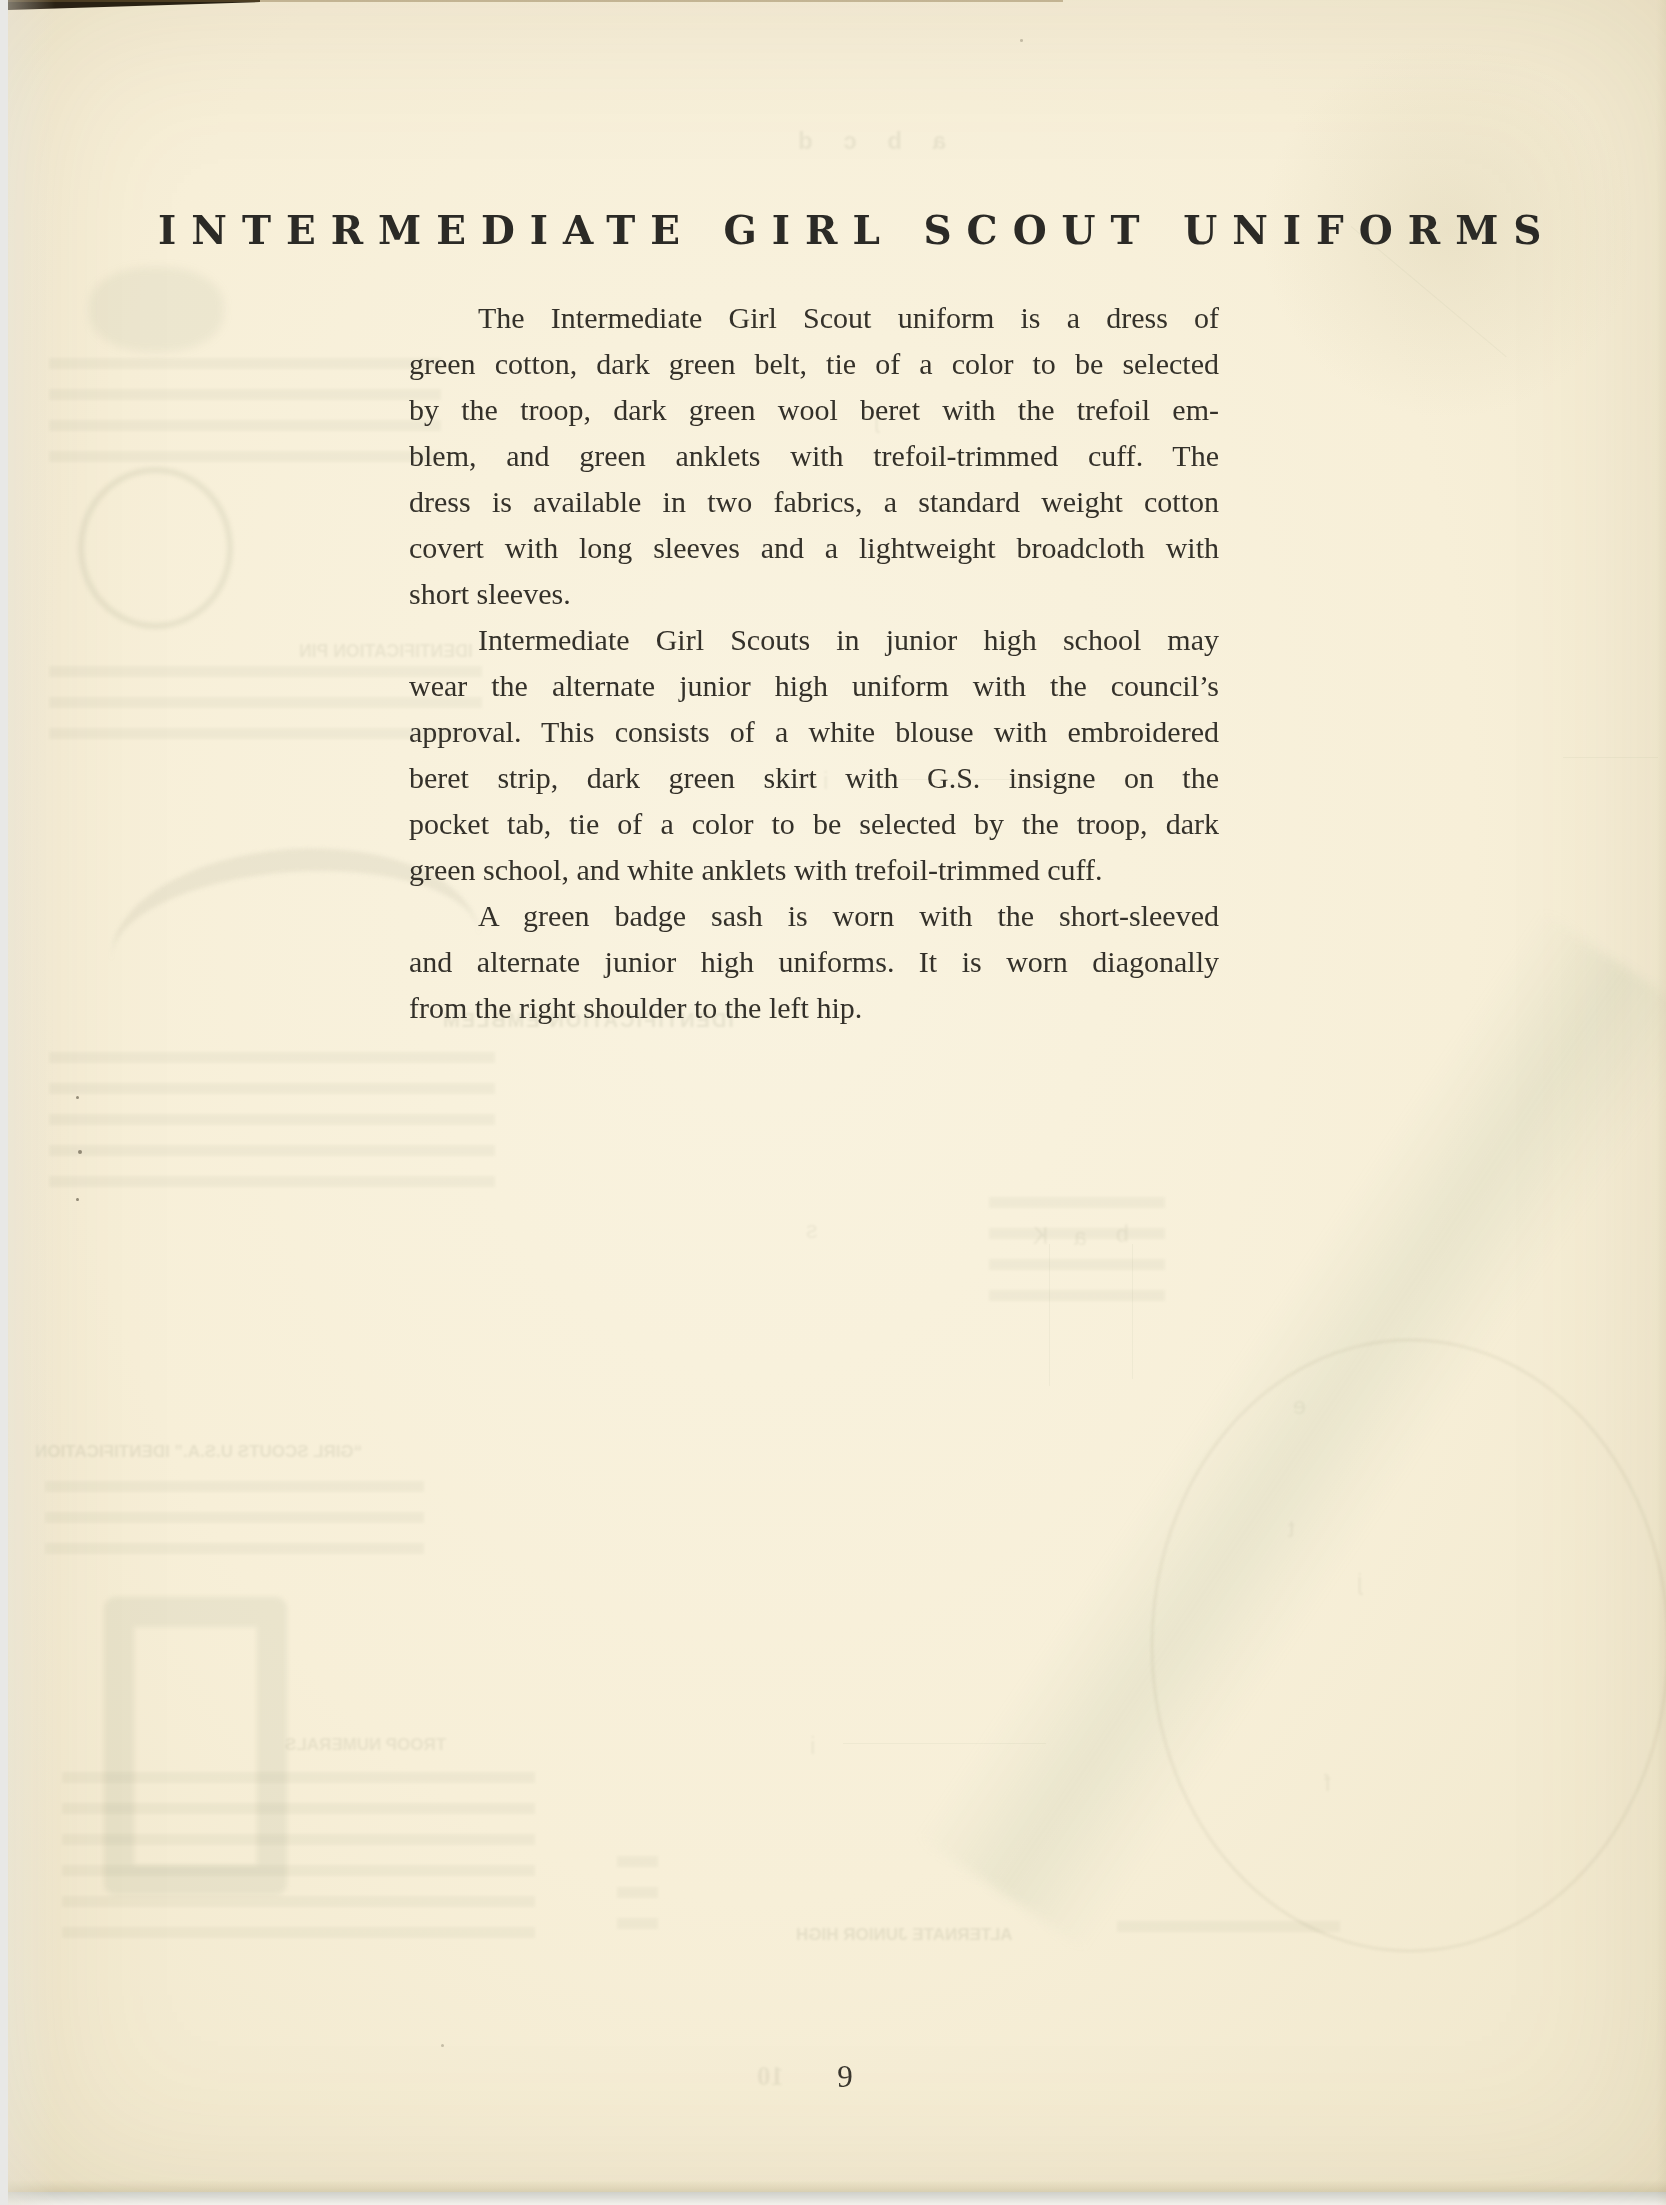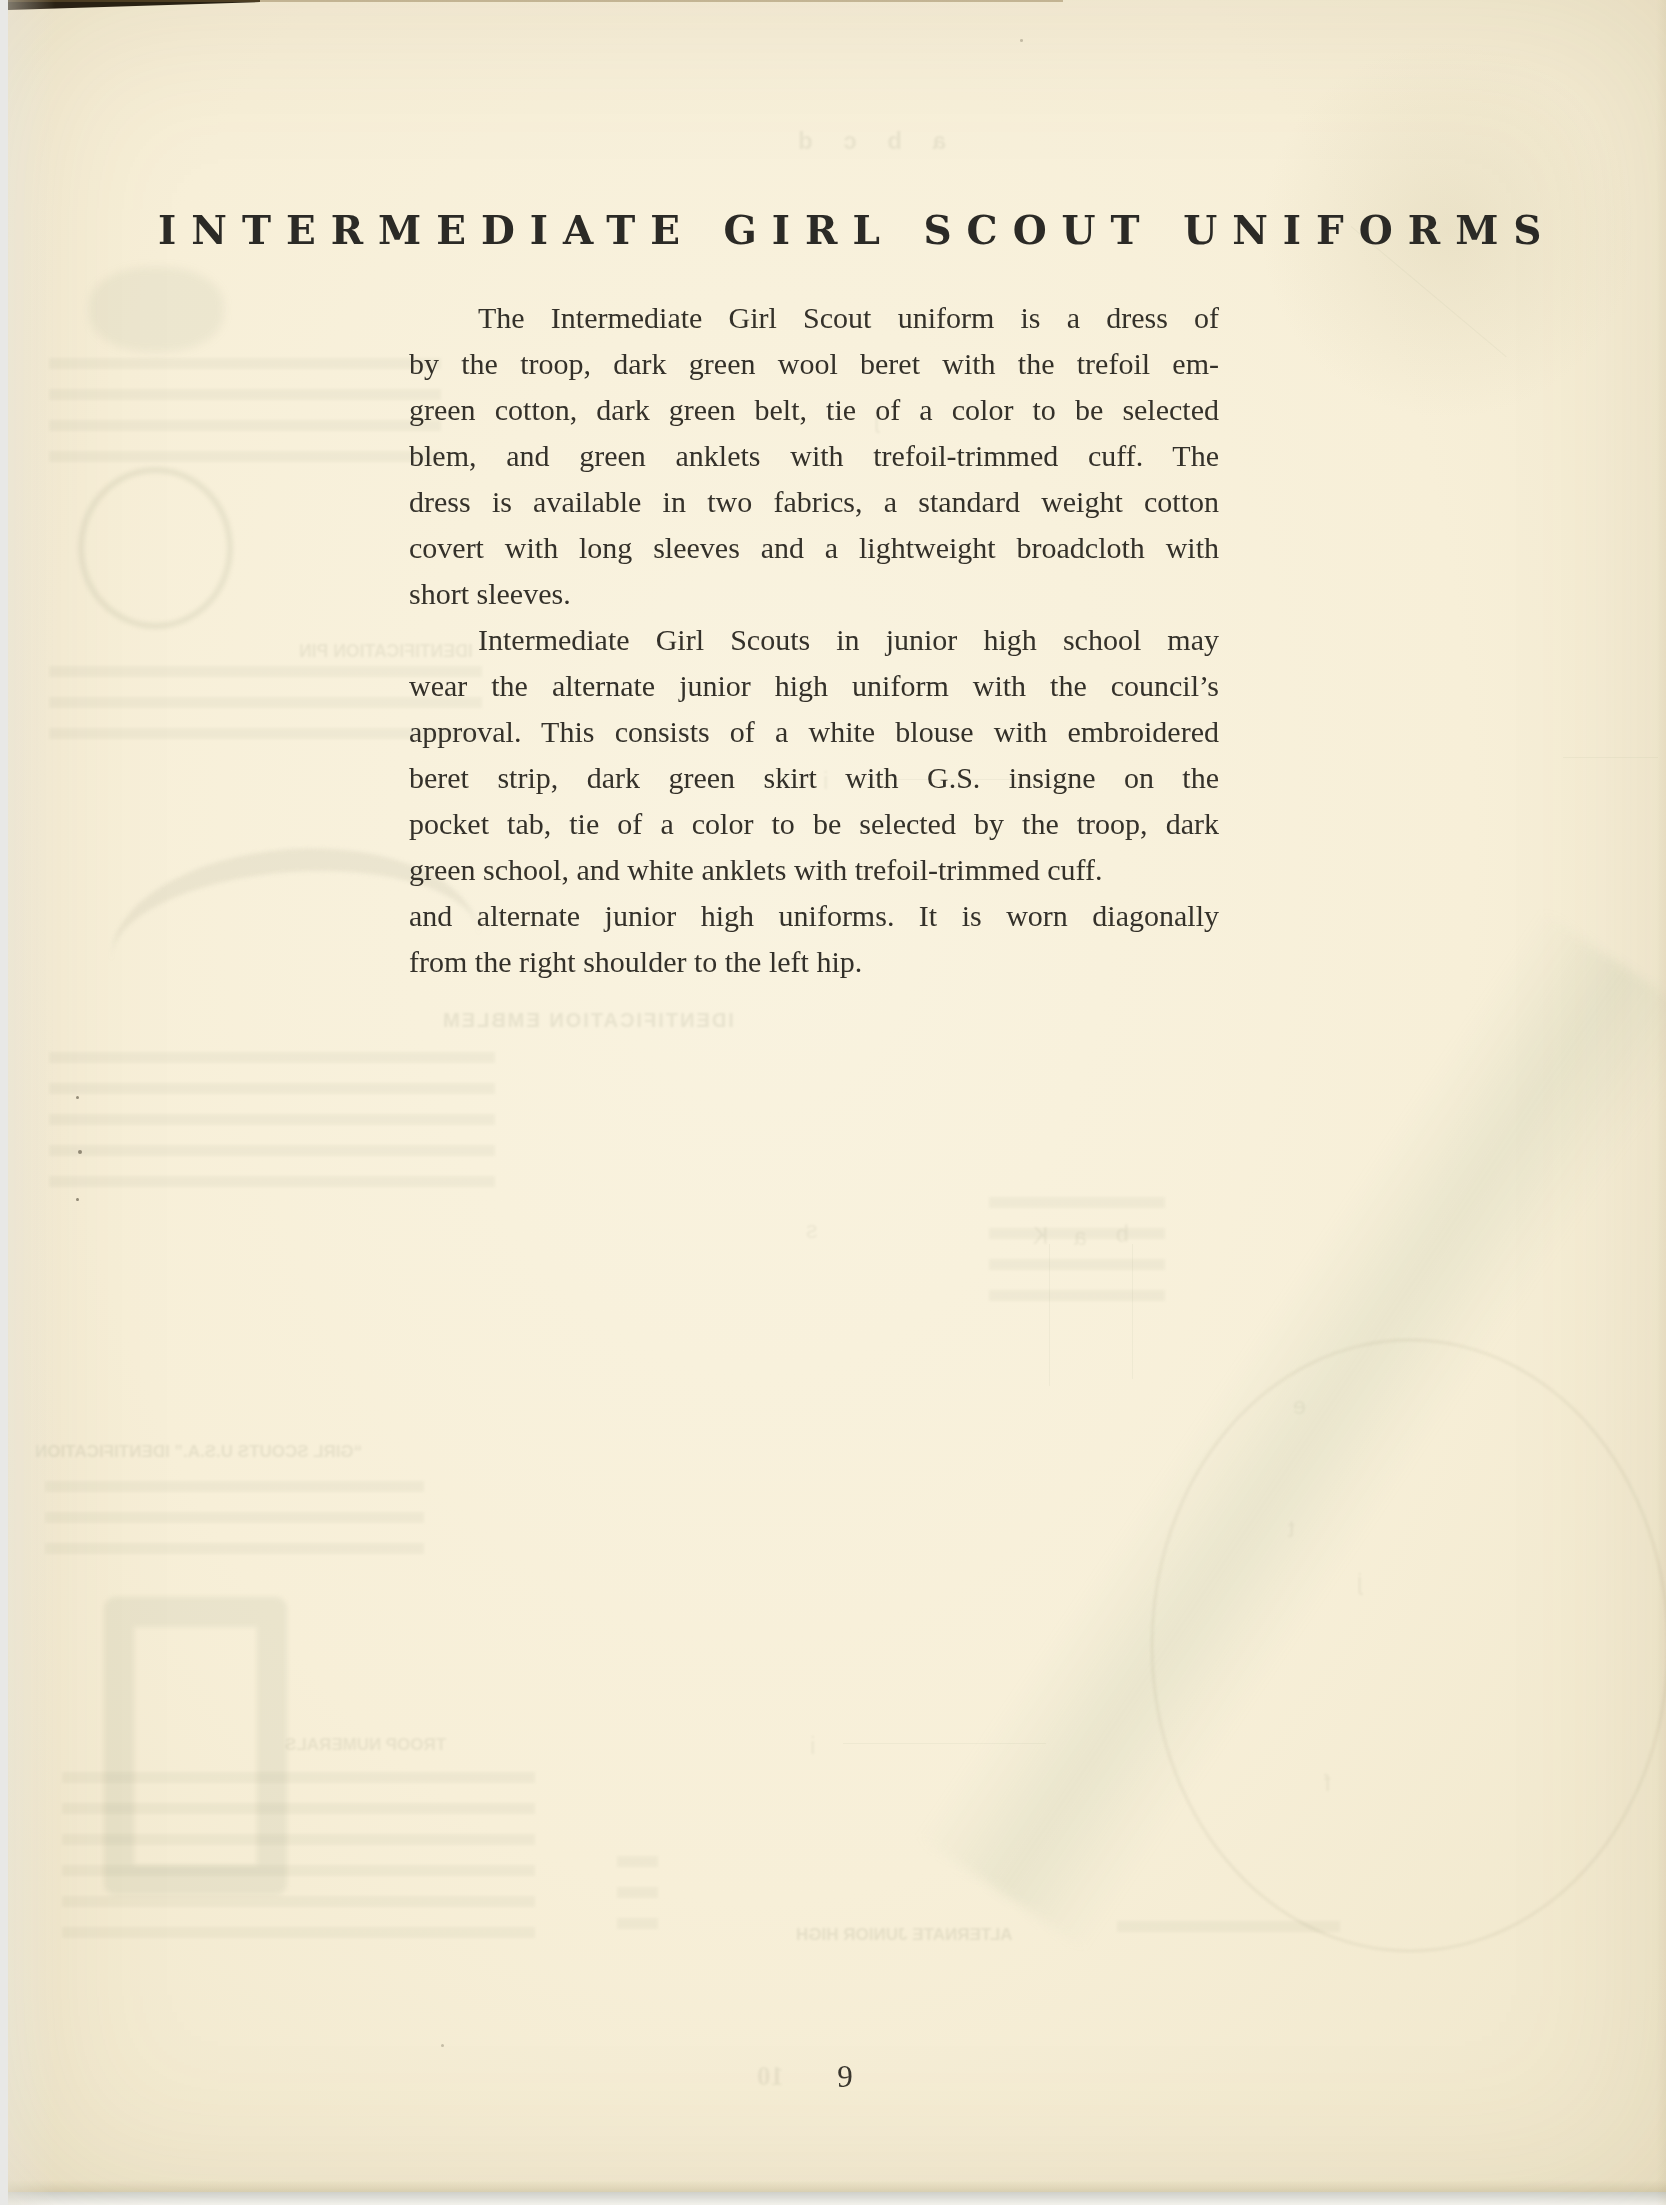--- a/index.html
+++ b/index.html
@@ -110,32 +110,33 @@
   <span class="gletter" style="left:1285px;top:1393px;font-size:23px;">e</span>
   <span class="gletter" style="left:1349px;top:1568px;font-size:24px;">j</span>
   <span class="gletter" style="left:1280px;top:1516px;font-size:23px;">t</span>
   <span class="gletter" style="left:802px;top:1733px;font-size:23px;">i</span>
   <span class="gletter" style="left:1316px;top:1769px;font-size:24px;">f</span>
 
   <h1 class="title">INTERMEDIATE GIRL SCOUT UNIFORMS</h1>
 
   <div class="body-text">
     <div class="line indent">The Intermediate Girl Scout uniform is a dress of</div>
+    <div class="line">green cotton, dark green belt, tie of a color to be selected</div>
     <div class="line">by the troop, dark green wool beret with the trefoil em-</div>
-    <div class="line">green cotton, dark green belt, tie of a color to be selected</div>
     <div class="line">blem, and green anklets with trefoil-trimmed cuff. The</div>
     <div class="line">dress is available in two fabrics, a standard weight cotton</div>
     <div class="line">covert with long sleeves and a lightweight broadcloth with</div>
     <div class="line plast">short sleeves.</div>
     <div class="line indent">Intermediate Girl Scouts in junior high school may</div>
     <div class="line">wear the alternate junior high uniform with the council’s</div>
     <div class="line">approval. This consists of a white blouse with embroidered</div>
     <div class="line">beret strip, dark green skirt with G.S. insigne on the</div>
     <div class="line">pocket tab, tie of a color to be selected by the troop, dark</div>
     <div class="line plast">green school, and white anklets with trefoil-trimmed cuff.</div>
+    <div class="line indent">A green badge sash is worn with the short-sleeved</div>
     <div class="line">and alternate junior high uniforms. It is worn diagonally</div>
     <div class="line plast">from the right shoulder to the left hip.</div>
   </div>
 
   <div class="page-number">9</div>
 
   <div class="top-wedge"></div>
   <div class="top-line"></div>
   <div class="bottom-shade"></div>
   <div class="bottom-strip"></div>

